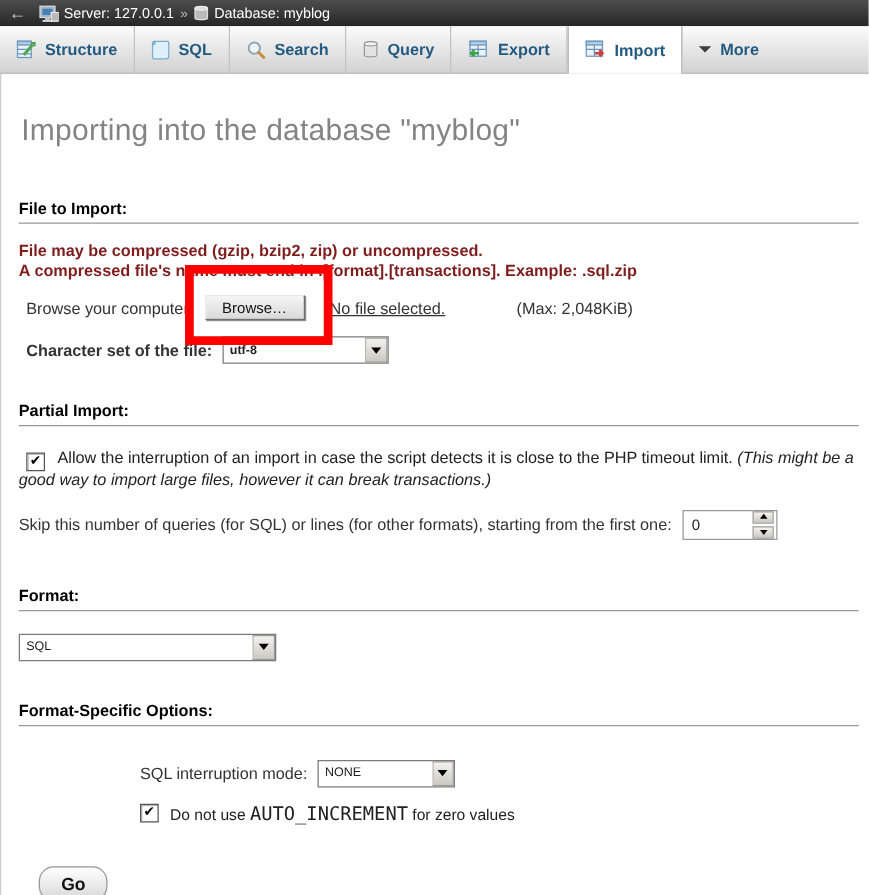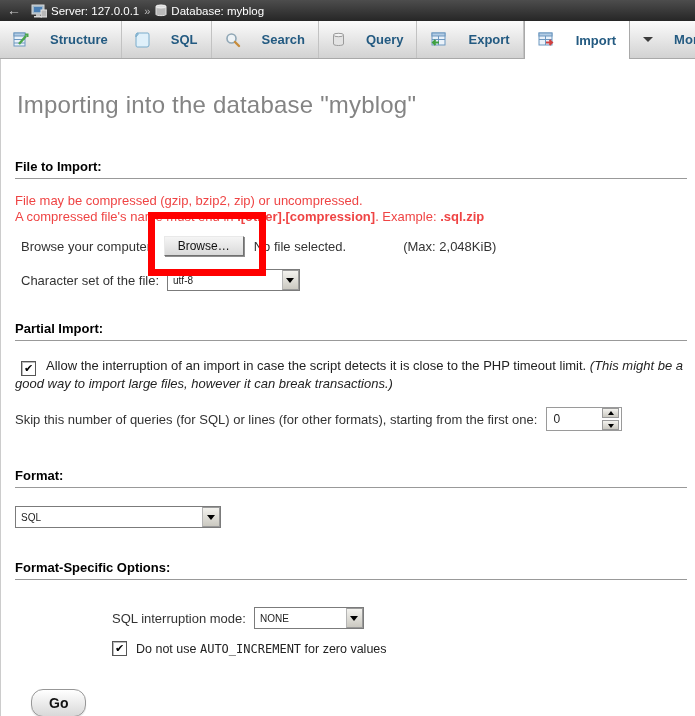--- a/index.html
+++ b/index.html
@@ -17,21 +17,21 @@
   .crumb-sep { color:#bbb; margin:0 5px; font-size:11px; }
   .topbar svg { display:block; }
 
   
   .tabbar {
     height:37px; display:flex; align-items:stretch;
     background:linear-gradient(#fbfbfb,#d2d2d2);
     border-bottom:1px solid #a9a9a9;
   }
   .tab {
-    display:flex; align-items:center; gap:21px;
+    display:flex; align-items:center; gap:7px;
     padding:0 13px; cursor:pointer;
     border-right:1px solid #c2c2c2;
     font-size:13px; font-weight:bold; color:#235a81;
   }
   .tab svg { display:block; }
   .tab.active {
     background:#fff;
     border-left:1px solid #a9a9a9; border-right:1px solid #a9a9a9;
     margin-bottom:-1px;
   }
@@ -49,21 +49,21 @@
   }
   h1.page-title {
     font-size:24px; font-weight:normal; color:#848484;
     padding:32px 0 0 2px; margin-bottom:40px; letter-spacing:.2px;
   }
   .section-title {
     font-weight:bold; color:#000; font-size:13px;
     padding-bottom:4px; border-bottom:1px solid #999;
     margin-right:2px;
   }
-  .info-lines { margin:14px 0 0 0; line-height:16px; color:#ef4444; }
+  .info-lines { margin:14px 0 0 0; line-height:16px; color:#7f1d1d;font-weight:bold; }
   .row { display:flex; align-items:center; }
 
   
   .win-btn {
     font-size:12px; color:#111;
     background:linear-gradient(#f5f5f5,#d9d9d9);
     border:1px solid #707070;
     border-top-color:#e9e9e9; border-left-color:#e9e9e9;
     box-shadow:1px 1px 0 #8f8f8f;
     padding:2px 13px;
@@ -99,23 +99,23 @@
   .spin.down::after { border-top:4px solid #000; margin-bottom:-4px; }
 
   
   .browse-row { margin:11px 0 0 6px; align-items:center; }
   .browse-wrap { position:relative; display:inline-block; margin-left:9px; }
   .red-box {
     position:absolute; left:-16px; top:-24px;
     width:104px; height:50px; border:7px solid #f00;
     pointer-events:none; z-index:5;
   }
-  .no-file { margin-left:10px; }
+  .no-file { margin-left:20px;text-decoration:underline; }
   .max-size { margin-left:57px; }
-  .charset-row { margin:13px 0 0 6px; }
+  .charset-row { margin:13px 0 0 6px;font-weight:bold; }
   .charset-row .win-select { margin-left:8px; width:131px; }
   .charset-row .val { width:108px; }
 
   
   .gap-30 { height:30px; }
   .allow-row { margin:16px 0 0 0; line-height:17.5px; color:#222; padding-right:4px; }
   .allow-row .checkbox { margin:0 10px 0 6px; position:relative; top:2px; }
   .note-italic { font-style:italic; }
   .skip-row { margin-top:15px; align-items:center; }
   .skip-row .spinner-box { margin-left:9px; }
@@ -123,21 +123,21 @@
   
   .format-select { margin-top:18px; width:204px; }
   .format-select .val { width:181px; }
 
   
   .compat-row { margin:27px 0 0 97px; align-items:center; }
   .compat-row .win-select { margin-left:8px; width:108px; }
   .compat-row .val { width:85px; }
   .autoinc-row { margin:12px 0 0 97px; align-items:center; font-size:12.5px; color:#222; }
   .autoinc-row .checkbox { margin-right:9px; }
-  .mono { font-family:"DejaVu Sans Mono", monospace; font-size:12px; }
+  .mono { font-family:"DejaVu Sans Mono", monospace; font-size:15px; }
 
   
   .go-btn {
     margin:33px 0 0 16px;
     display:inline-block; padding:5px 17px;
     font-size:14px; font-weight:bold; color:#111;
     background:linear-gradient(#ffffff,#d8d8d8);
     border:1px solid #979797; border-radius:12px;
     box-shadow:0 1px 1px rgba(0,0,0,.15);
   }
@@ -243,21 +243,21 @@
 </div>
 
 <div class="content">
 
   <h1 class="page-title">Importing into the database "myblog"</h1>
 
   
   <div class="section-title">File to Import:</div>
   <div class="info-lines">
     <div>File may be compressed (gzip, bzip2, zip) or uncompressed.</div>
-    <div><span>A compressed file's name must end in </span><b>.[other].[compression]</b><span>. Example: </span><b>.sql.zip</b></div>
+    <div><span>A compressed file's name must end in </span><b>.[format].[transactions]</b><span>. Example: </span><b>.sql.zip</b></div>
   </div>
 
   <div class="row browse-row">
     <span>Browse your computer:</span>
     <span class="browse-wrap">
       <button class="win-btn">Browse…</button>
       <span class="red-box"></span>
     </span>
     <span class="no-file">No file selected.</span>
     <span class="max-size">(Max: 2,048KiB)</span>

